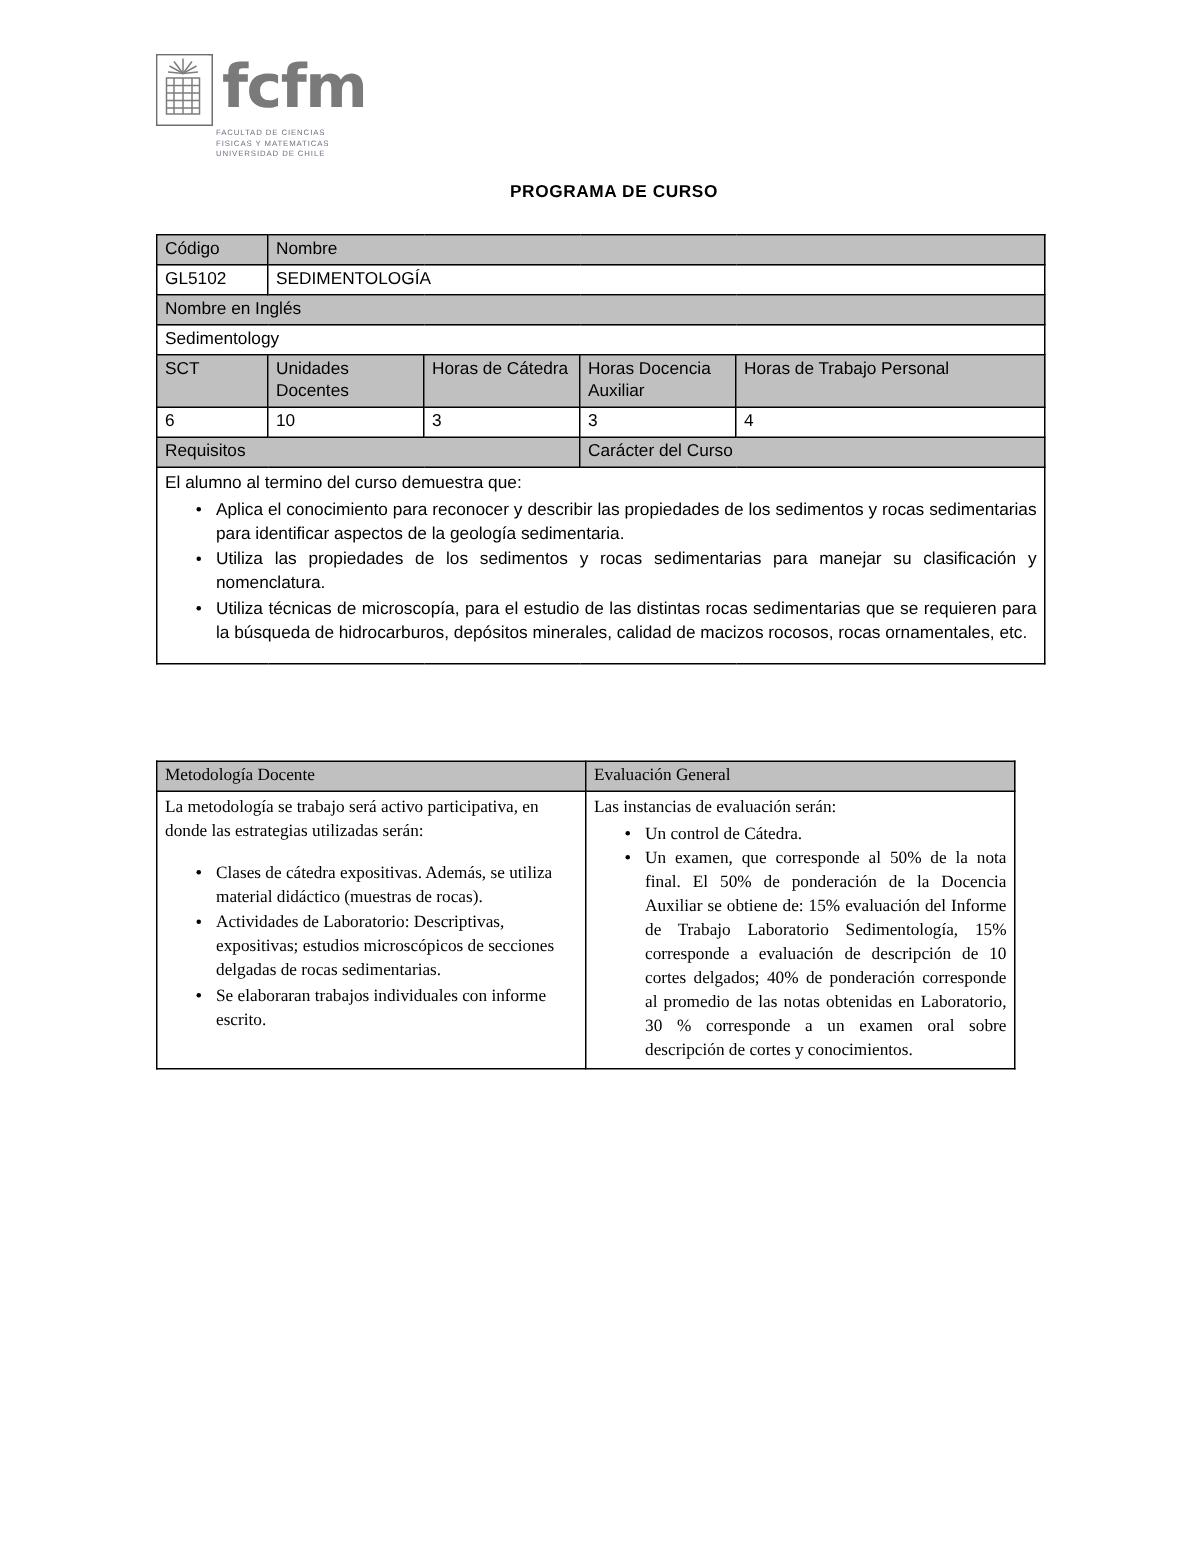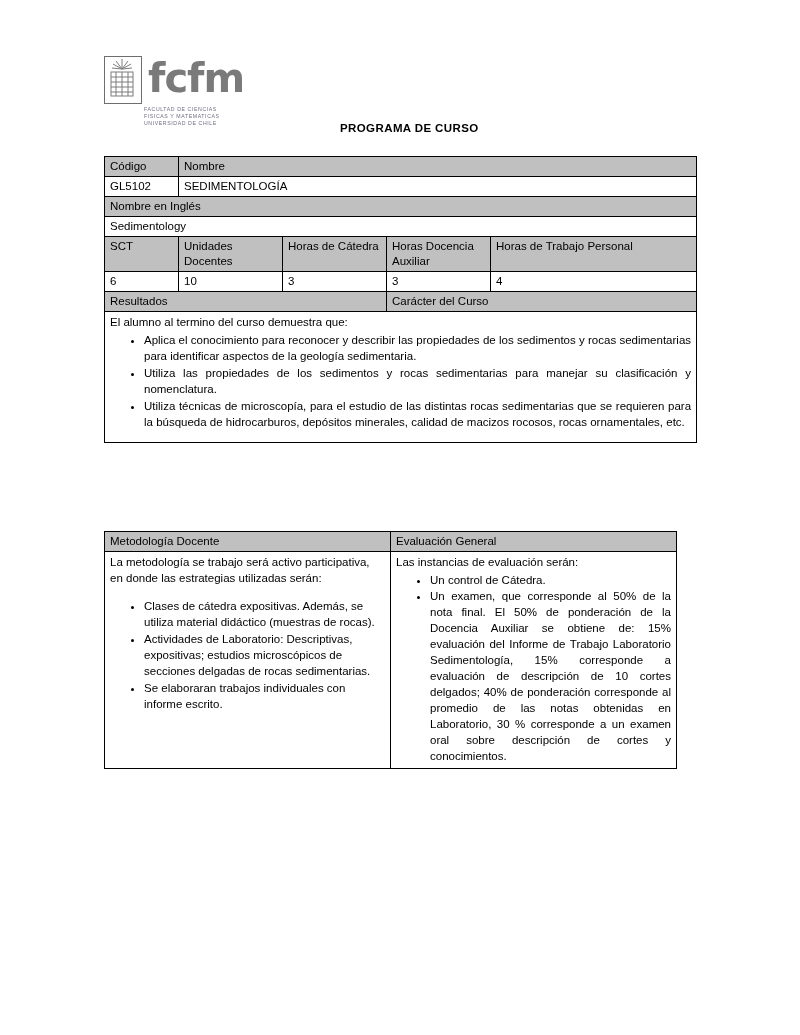--- a/index.html
+++ b/index.html
@@ -18,21 +18,21 @@
     position: relative;
     width: 800px;
     height: 1035px;
     box-sizing: border-box;
   }
 
   
   .logo-block {
     position: absolute;
     left: 104px;
-    top: 56px;
+    top: 36px;
     width: 160px;
   }
   .logo-row {
     display: flex;
     align-items: flex-start;
   }
   .logo-crest {
     width: 36px;
     height: 46px;
     border: 1px solid #6e6e6e;
@@ -78,21 +78,21 @@
     font-size: 11.5px;
     border-radius: 25px;
   }
   table.doc-table td {
     border: 1px solid #000000;
     padding: 2px 5px;
     vertical-align: top;
     line-height: 15px;
   }
   .t1 { left: 104px; top: 156px; width: 592px; }
-  .t2 { left: 104px; top: 531px; width: 572px; }
+  .t2 { left: 104px; top: 507px; width: 572px; font-family: Liberation Serif, serif; }
 
   td.hdr {
     background: #c0c0c0;
   }
   td.center { text-align: left; }
   td.vmid { vertical-align: middle; }
 
   ul.bullets {
     margin: 2px 0 2px 0;
     padding-left: 34px;
@@ -176,21 +176,21 @@
         <td class="hdr center vmid" colspan="2">Horas de Trabajo Personal</td>
       </tr>
       <tr>
         <td class="center">6</td>
         <td class="center">10</td>
         <td class="center">3</td>
         <td class="center">3</td>
         <td class="center" colspan="2">4</td>
       </tr>
       <tr>
-        <td class="hdr center" colspan="3">Resultados</td>
+        <td class="hdr center" colspan="3">Requisitos</td>
         <td class="hdr center" colspan="3">Carácter del Curso</td>
       </tr>
       <tr>
         <td colspan="6">
           <p class="cellpara">El alumno al termino del curso demuestra que:</p>
           <ul class="bullets">
             <li class="justify">Aplica el  conocimiento para reconocer y describir las propiedades de los sedimentos y rocas sedimentarias para identificar aspectos de la geología sedimentaria.</li>
             <li class="justify">Utiliza las propiedades de los sedimentos y rocas sedimentarias para manejar  su clasificación y nomenclatura.</li>
             <li class="justify">Utiliza  técnicas de microscopía, para el estudio de las distintas rocas sedimentarias que se requieren para la búsqueda de hidrocarburos, depósitos minerales, calidad de macizos rocosos, rocas ornamentales, etc.</li>
           </ul>

